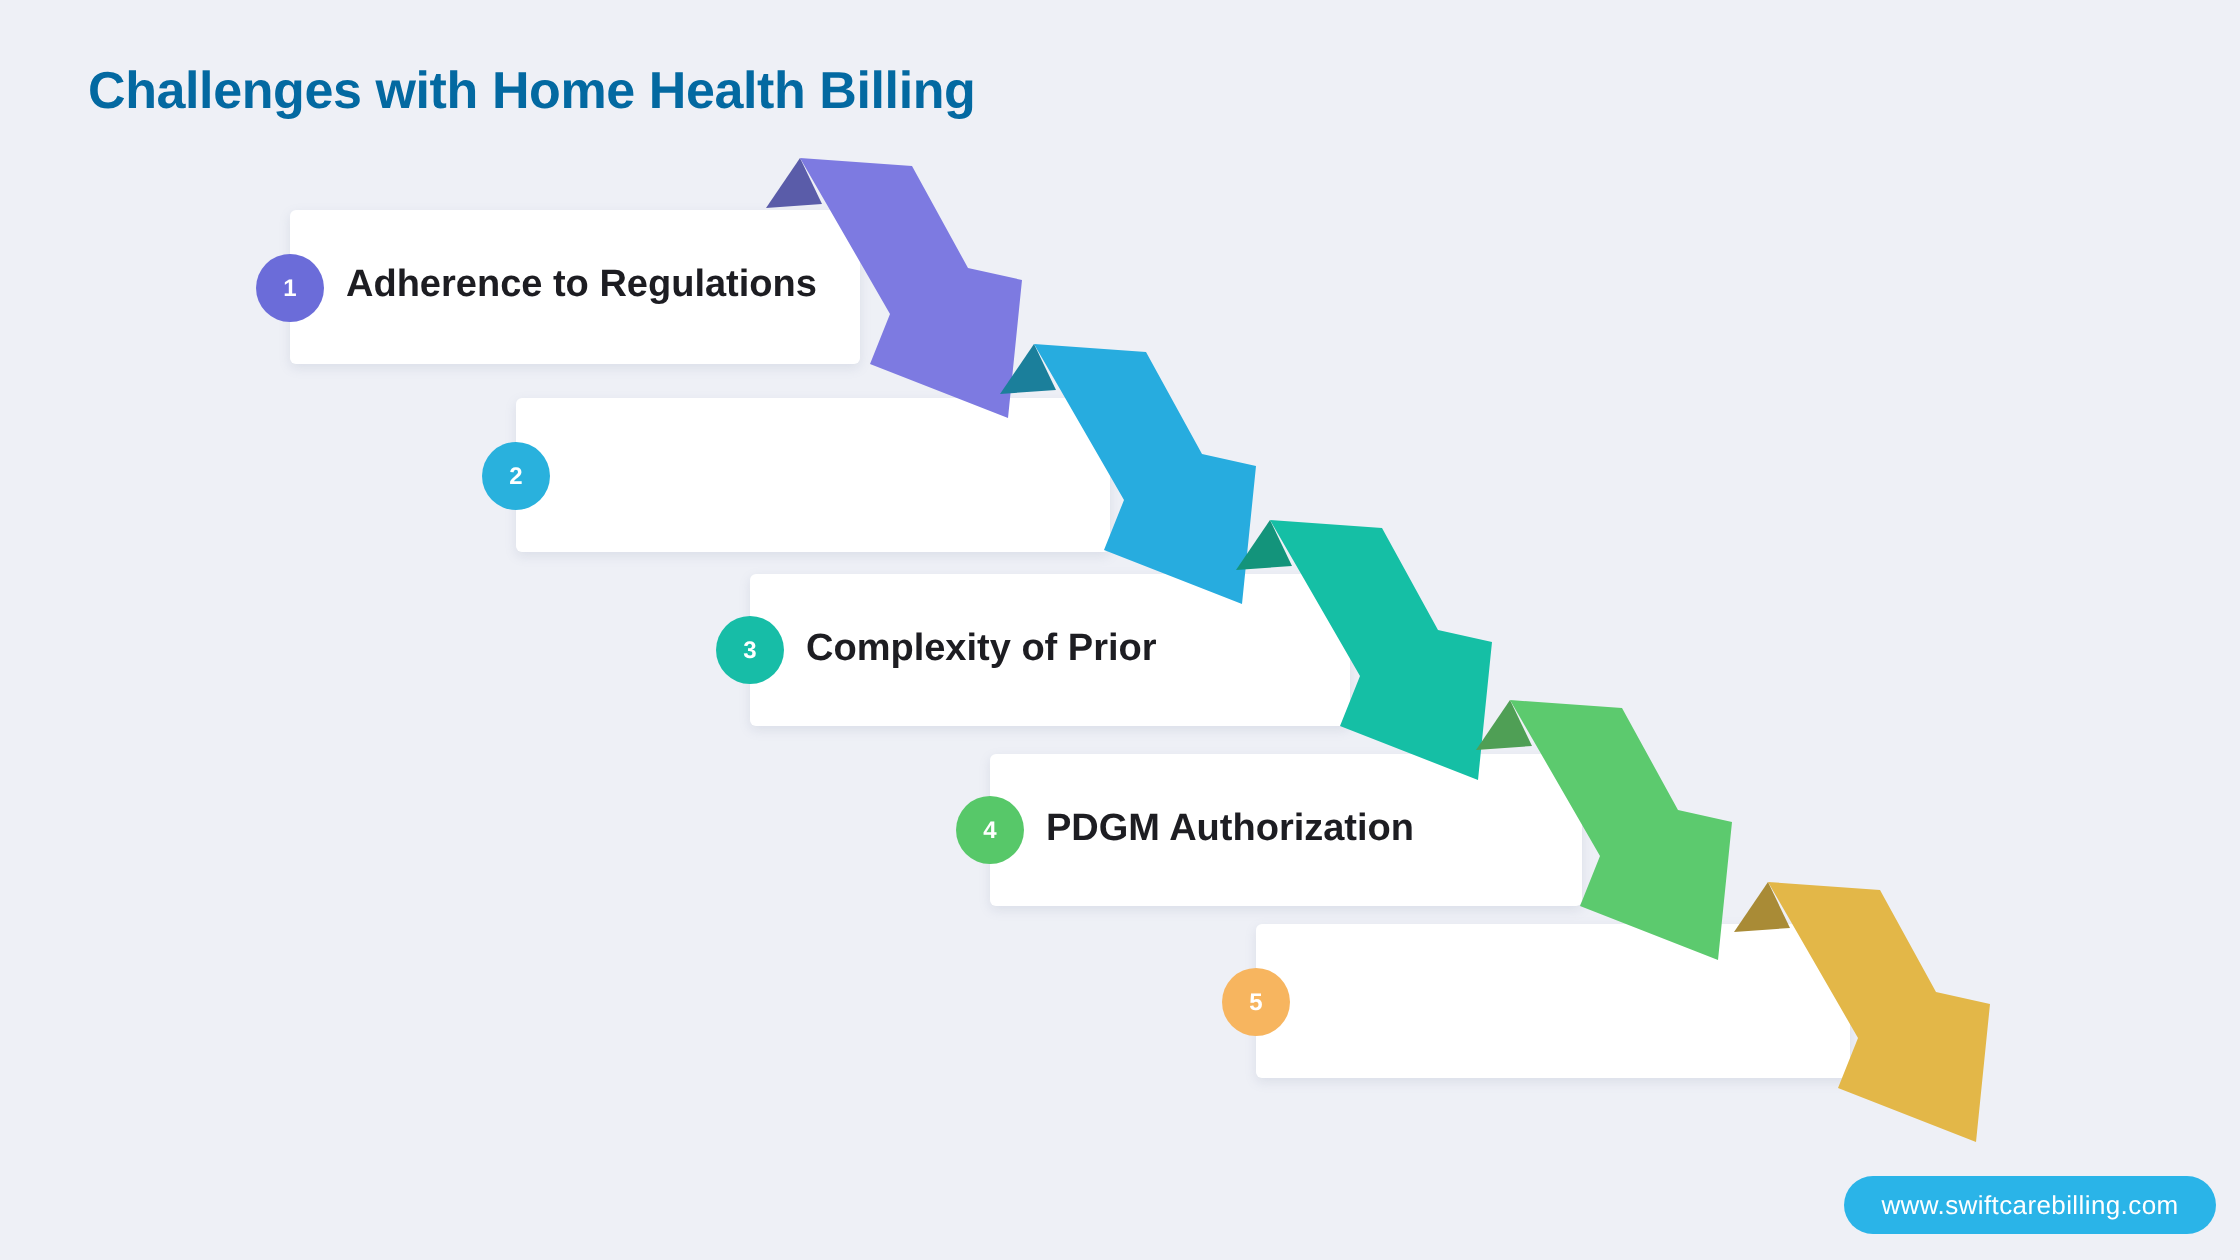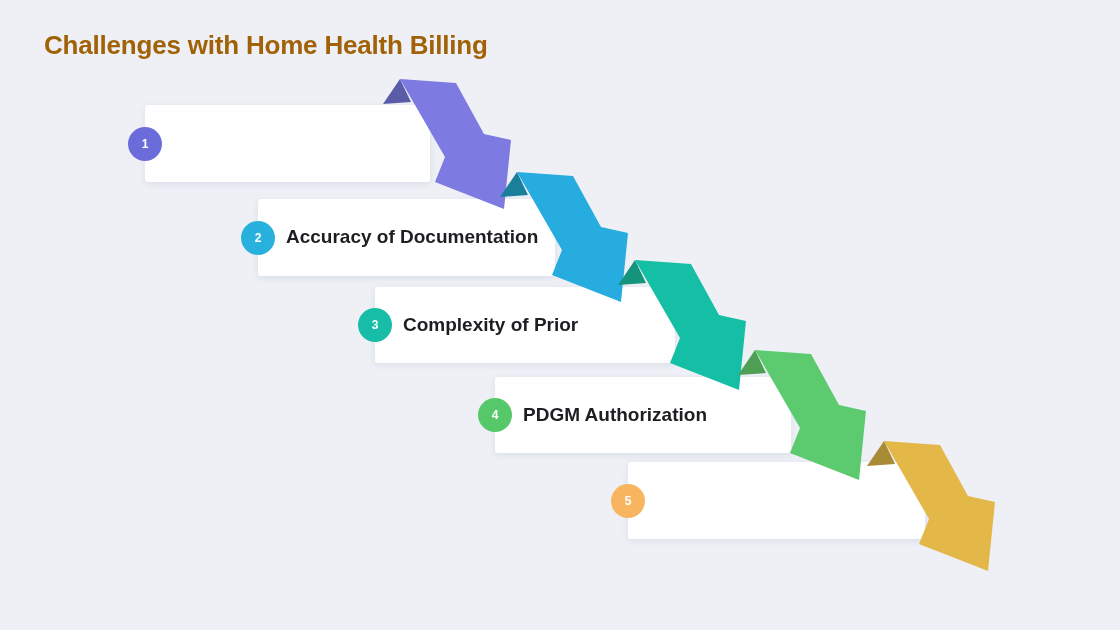--- a/index.html
+++ b/index.html
@@ -13,21 +13,21 @@
     background: #eef0f6; 
   }
 
   .title {
     position: absolute;
     left: 44px;
     top: 30px;
     font-size: 26px;
     font-weight: bold;
     letter-spacing: -0.2px;
-    color: #a16207;
+    color: #0369a1;
   }
 
   .card {
     position: absolute;
     background: #ffffff;
     border-radius: 3px;
     box-shadow: 0 2px 6px rgba(120,130,160,0.16);
     display: flex;
     align-items: center;
     z-index: 1;
@@ -97,28 +97,28 @@
 
 <div class="canvas" data-bind-bg="canvas.background" style="background: rgb(238, 240, 246);">
 
   <div class="title" data-bind="title">Challenges with Home Health Billing</div>
 
   <div class="card c1">
     <svg class="badge" viewBox="0 0 34 34">
       <circle cx="17" cy="17" r="17" fill="#6b6cd9"></circle>
       <text x="17" y="17" class="badge-num" data-bind="steps.0.number">1</text>
     </svg>
+    <div class="label" data-bind="steps.0.label">Adherence to Regulations</div>
   </div>
 
   <div class="card c2">
     <svg class="badge" viewBox="0 0 34 34">
       <circle cx="17" cy="17" r="17" fill="#29b1dd"></circle>
       <text x="17" y="17" class="badge-num" data-bind="steps.1.number">2</text>
     </svg>
-    <div class="label" data-bind="steps.1.label">Accuracy of Documentation</div>
   </div>
 
   <div class="card c3">
     <svg class="badge" viewBox="0 0 34 34">
       <circle cx="17" cy="17" r="17" fill="#17bda7"></circle>
       <text x="17" y="17" class="badge-num" data-bind="steps.2.number">3</text>
     </svg>
     <div class="label" data-bind="steps.2.label">Complexity of Prior</div>
   </div>
 
@@ -155,14 +155,15 @@
   <svg class="arrow a4" viewBox="0 0 135 135">
     <polygon points="3,25 20,0 31,23" fill="#4f9f55"></polygon>
     <polygon points="20,0 76,4 104,55 131,61 124,130 55,103 65,78" fill="#5cca6e"></polygon>
   </svg>
 
   <svg class="arrow a5" viewBox="0 0 135 135">
     <polygon points="3,25 20,0 31,23" fill="#a98b36"></polygon>
     <polygon points="20,0 76,4 104,55 131,61 124,130 55,103 65,78" fill="#e3b748"></polygon>
   </svg>
 
+  <div class="website-pill" data-bind="website_badge.label" data-bind-bg="website_badge.color" style="background: rgb(42, 180, 232);">www.swiftcarebilling.com</div>
 
 </div>
 
 </body></html>

